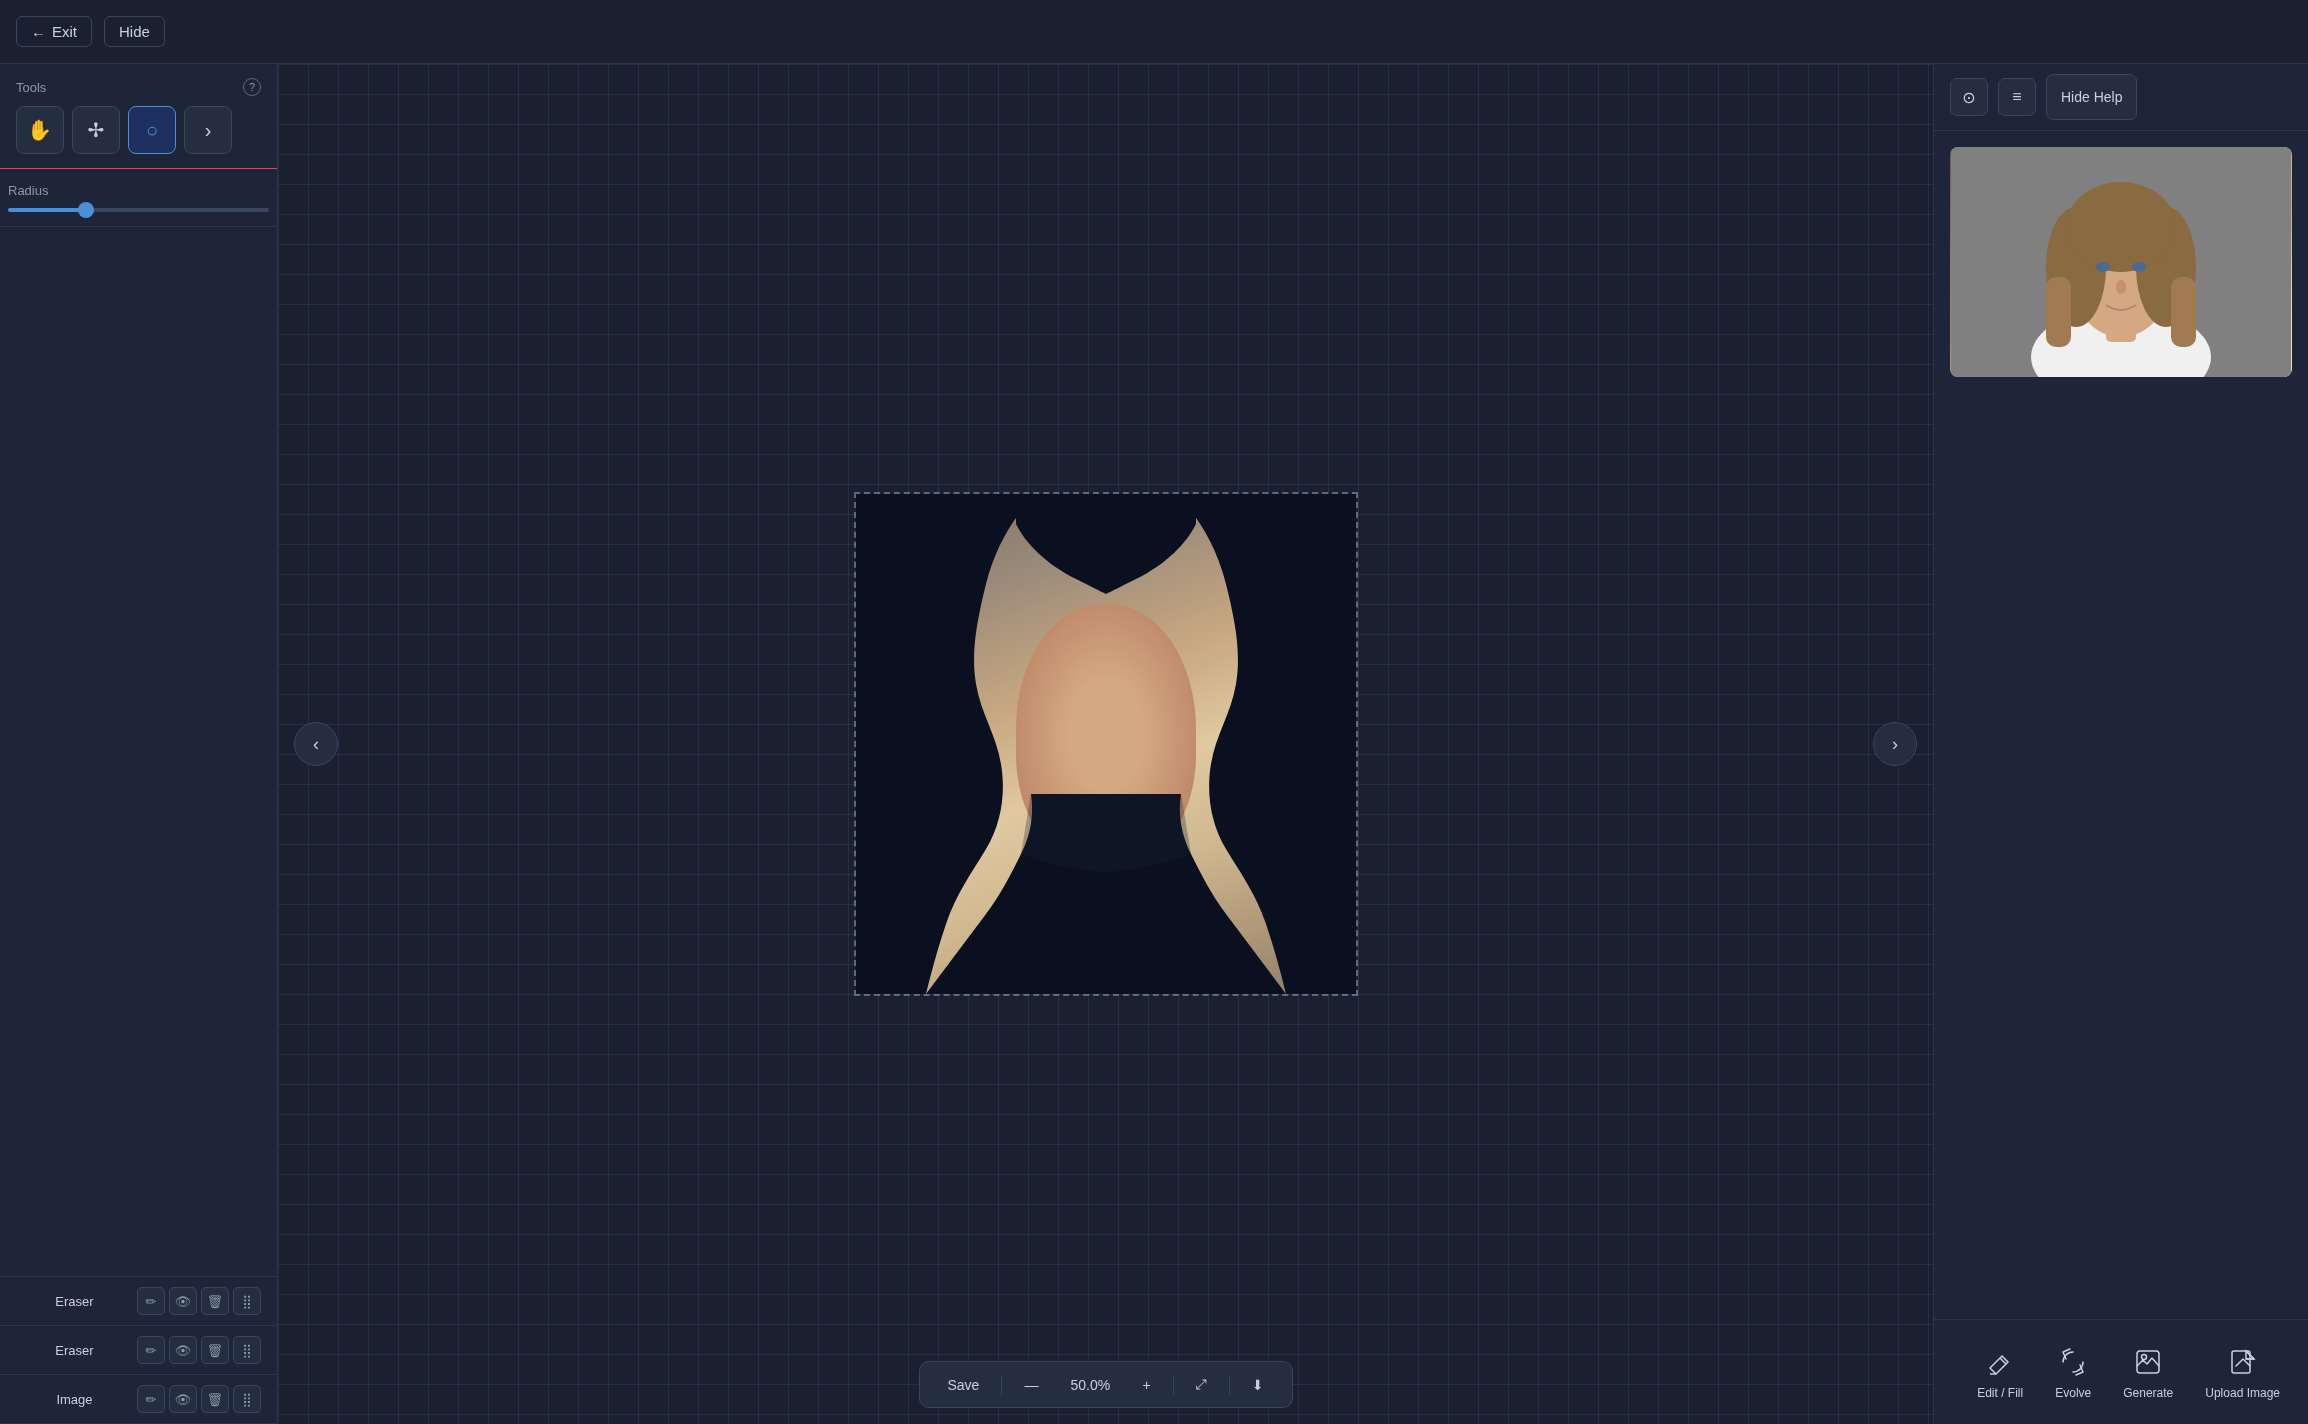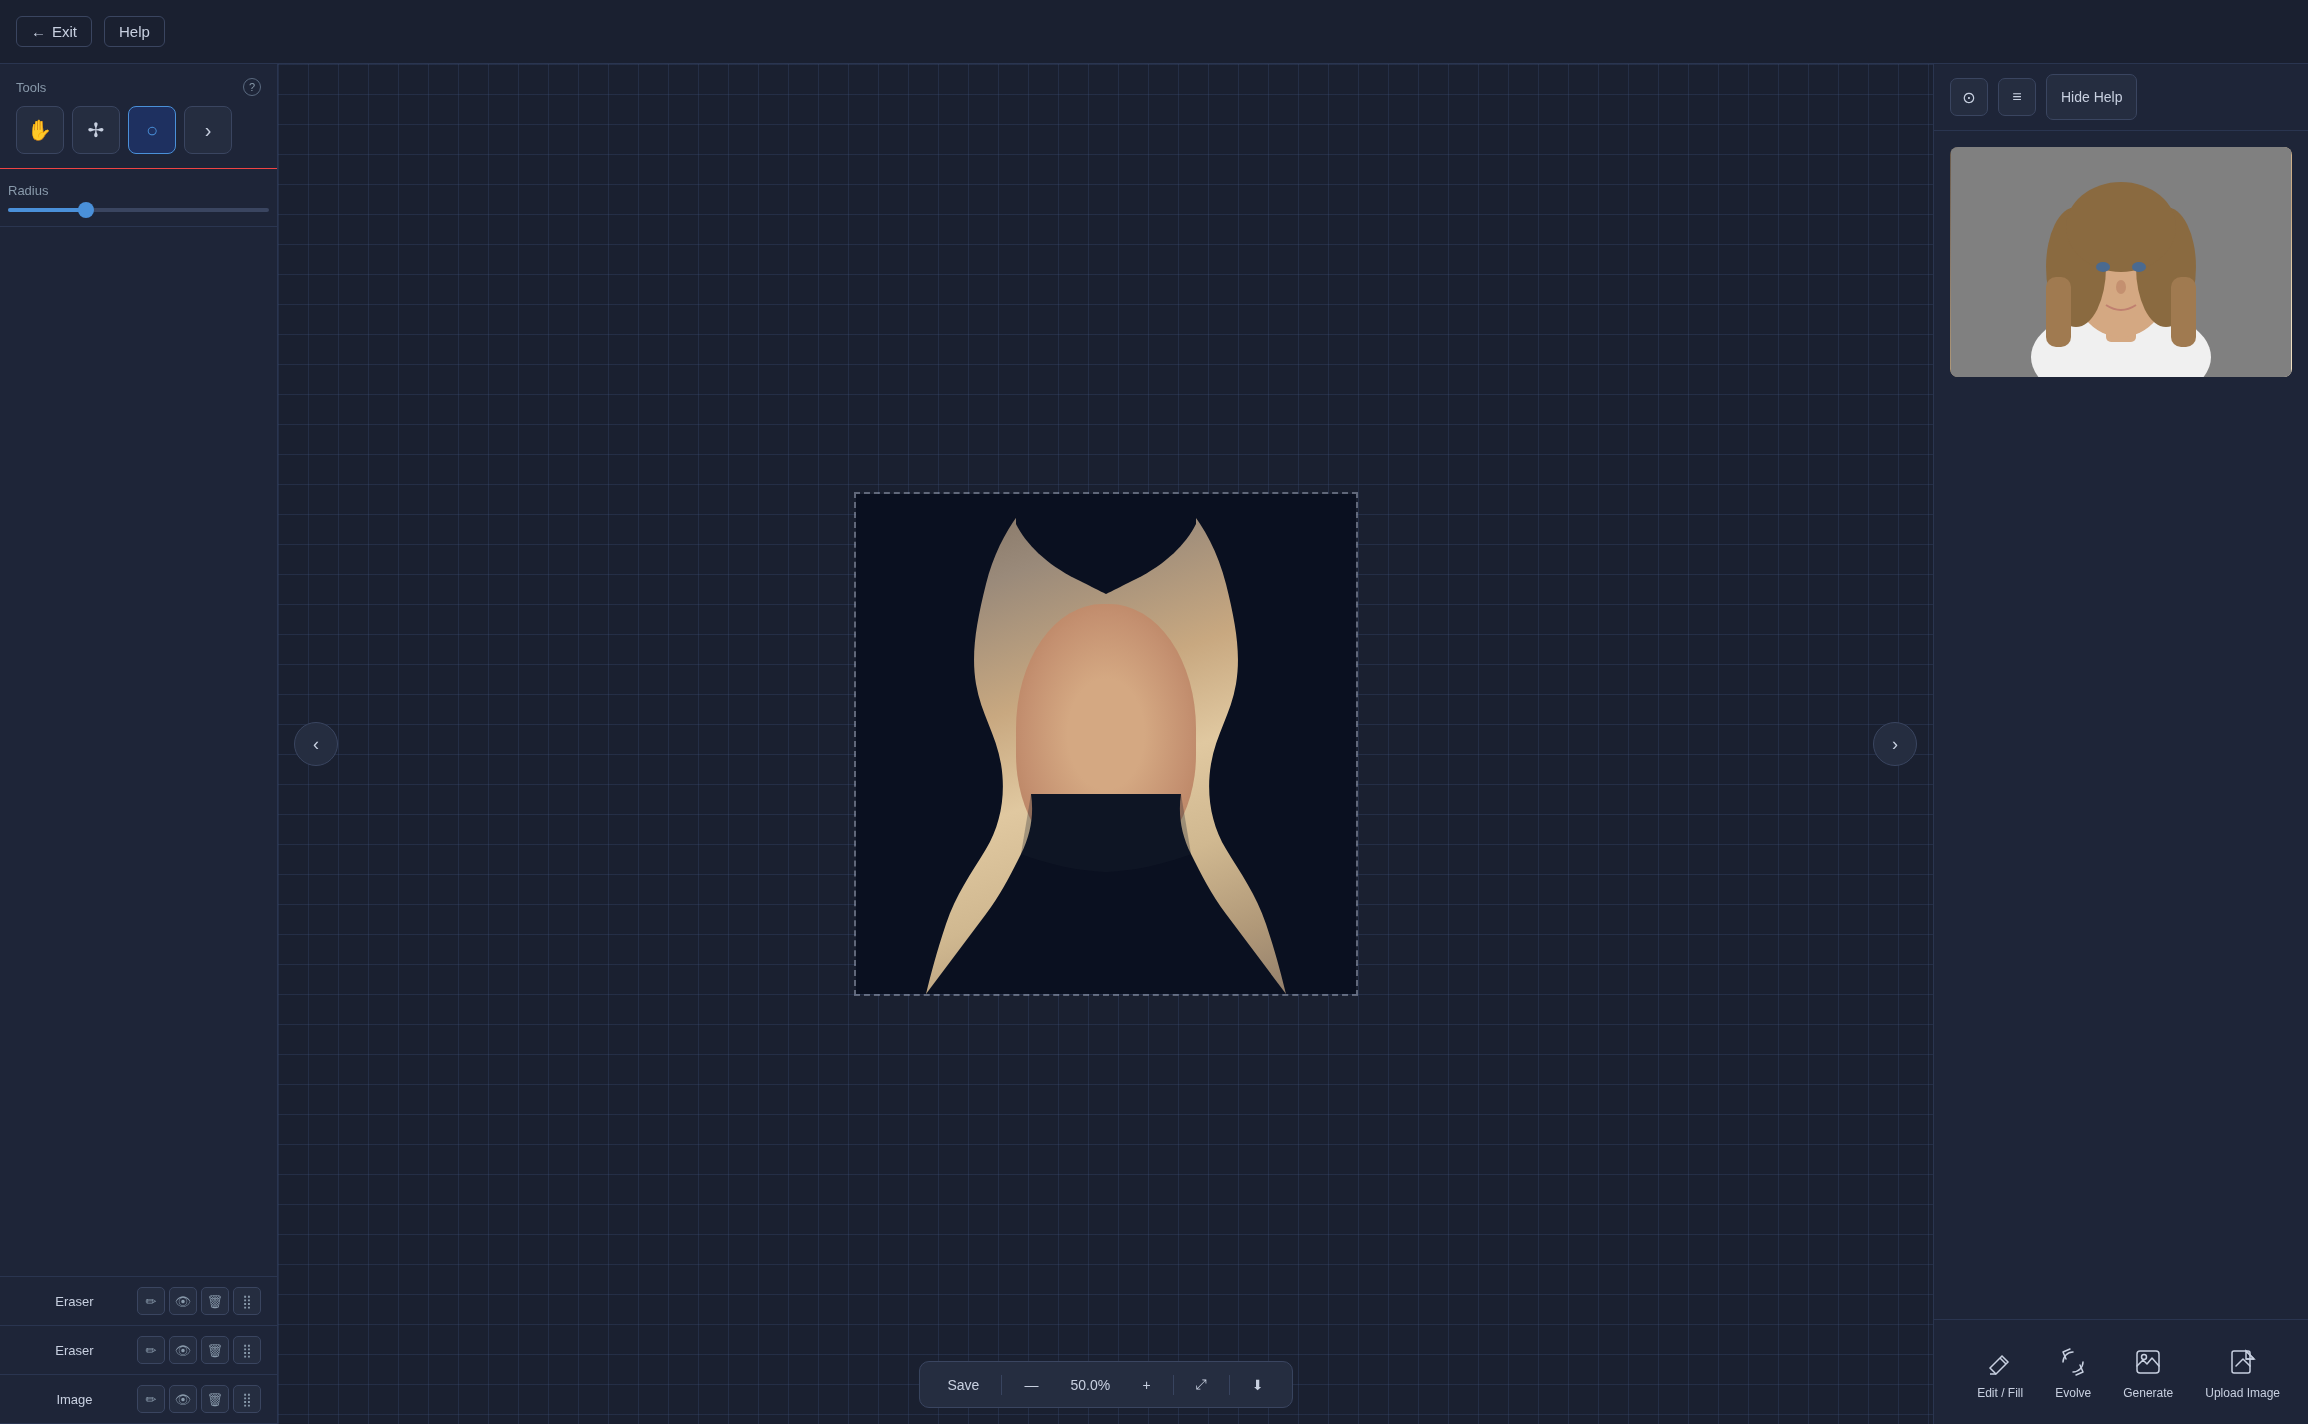--- a/index.html
+++ b/index.html
@@ -338,21 +338,21 @@
 </head>
 <body>
 
 <div class="top-bar">
   <div class="top-bar-left">
     <button class="exit-btn">
       <span>←</span>
       <span>Exit</span>
     </button>
     <button class="help-btn">
-      <span>Help</span>
+      <span>Hide</span>
     </button>
   </div>
 </div>
 
 <div class="main-layout">
 
   <div class="left-sidebar">
 
     <div class="sidebar-section">
       <div class="sidebar-label">

